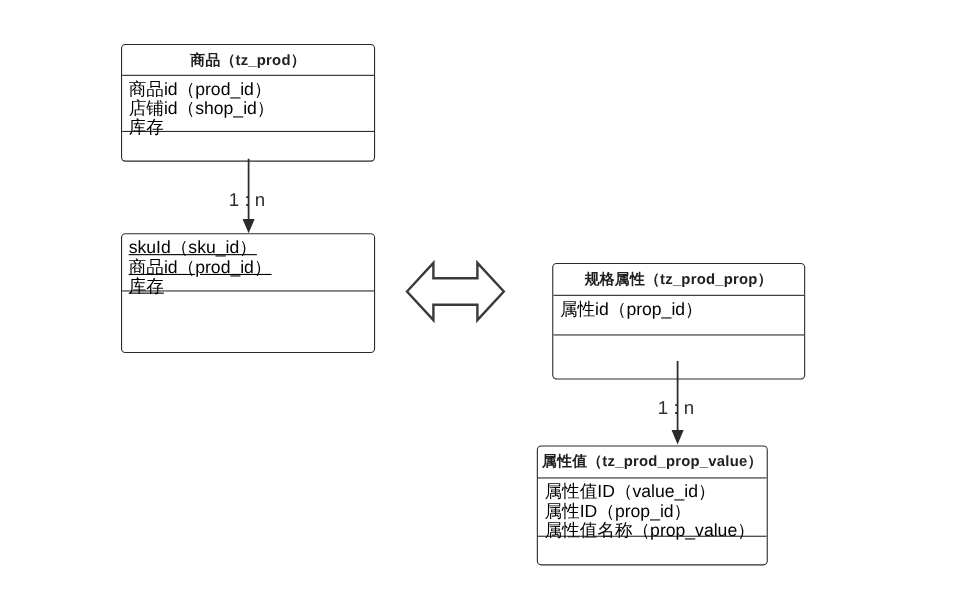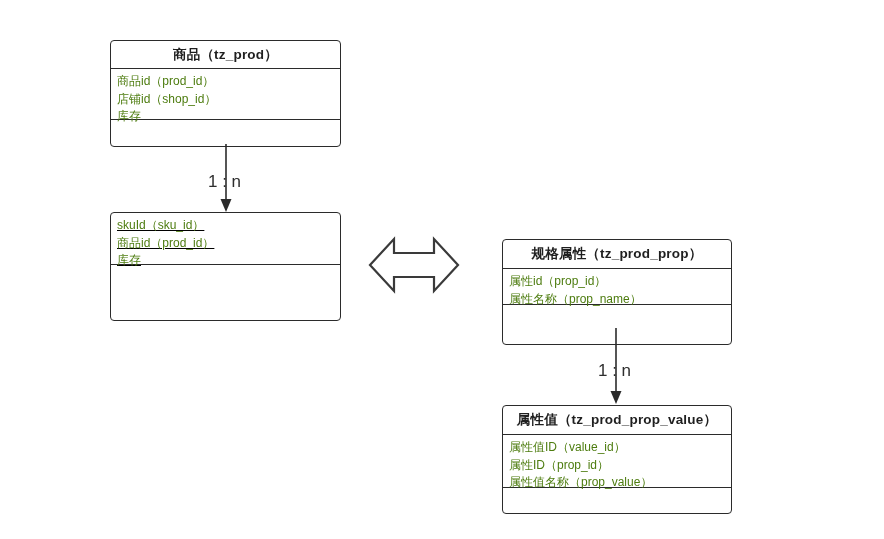--- a/index.html
+++ b/index.html
@@ -40,23 +40,23 @@
     align-items: center;
     justify-content: center;
   }
   .entity-attrs {
     box-sizing: border-box;
     width: 100%;
     border-bottom: 1.6px solid #2b2b2b;
     padding: 4px 0 4px 6px;
   }
   .attr-row {
-    font-size: 12px;
+    font-size: 16px;
     line-height: 17.5px;
-    color: #4d7c0f;
+    color: #000000;
     white-space: nowrap;
   }
   .entity-footer {
     box-sizing: border-box;
     width: 100%;
   }
 
   
   #entity-prod        { left: 110px; top: 40px;  width: 231px; height: 107px; }
   #entity-prod .entity-title   { height: 28px; }
@@ -66,21 +66,21 @@
   #entity-sku         { left: 110px; top: 212px; width: 231px; height: 109px; }
   #entity-sku .entity-title    { height: 29px; }
   #entity-sku .entity-attrs    { height: 52px; text-decoration: underline; }
   #entity-sku .entity-footer   { height: 25px; }
 
   #entity-prop        { left: 502px; top: 239px; width: 230px; height: 106px; }
   #entity-prop .entity-title   { height: 29px; }
   #entity-prop .entity-attrs   { height: 36px; }
   #entity-prop .entity-footer  { height: 23px; }
 
-  #entity-prop-value  { left: 502px; top: 405px; width: 230px; height: 109px; }
+  #entity-prop-value  { left: 488px; top: 405px; width: 210px; height: 109px; }
   #entity-prop-value .entity-title  { height: 29px; }
   #entity-prop-value .entity-attrs  { height: 53px; }
   #entity-prop-value .entity-footer { height: 24px; }
 
   
   .connector { position: absolute; }
   .conn-label {
     position: absolute;
     font-size: 17px;
     color: #2e2e2e;
@@ -121,21 +121,20 @@
       <div class="attr-row">商品id（prod_id）</div>
       <div class="attr-row">库存</div>
     </div>
     <div class="entity-footer"></div>
   </div>
 
   <div class="entity" id="entity-prop">
     <div class="entity-title">规格属性（tz_prod_prop）</div>
     <div class="entity-attrs">
       <div class="attr-row">属性id（prop_id）</div>
-      <div class="attr-row">属性名称（prop_name）</div>
     </div>
     <div class="entity-footer"></div>
   </div>
 
   <div class="entity" id="entity-prop-value">
     <div class="entity-title">属性值（tz_prod_prop_value）</div>
     <div class="entity-attrs">
       <div class="attr-row">属性值ID（value_id）</div>
       <div class="attr-row">属性ID（prop_id）</div>
       <div class="attr-row">属性值名称（prop_value）</div>

